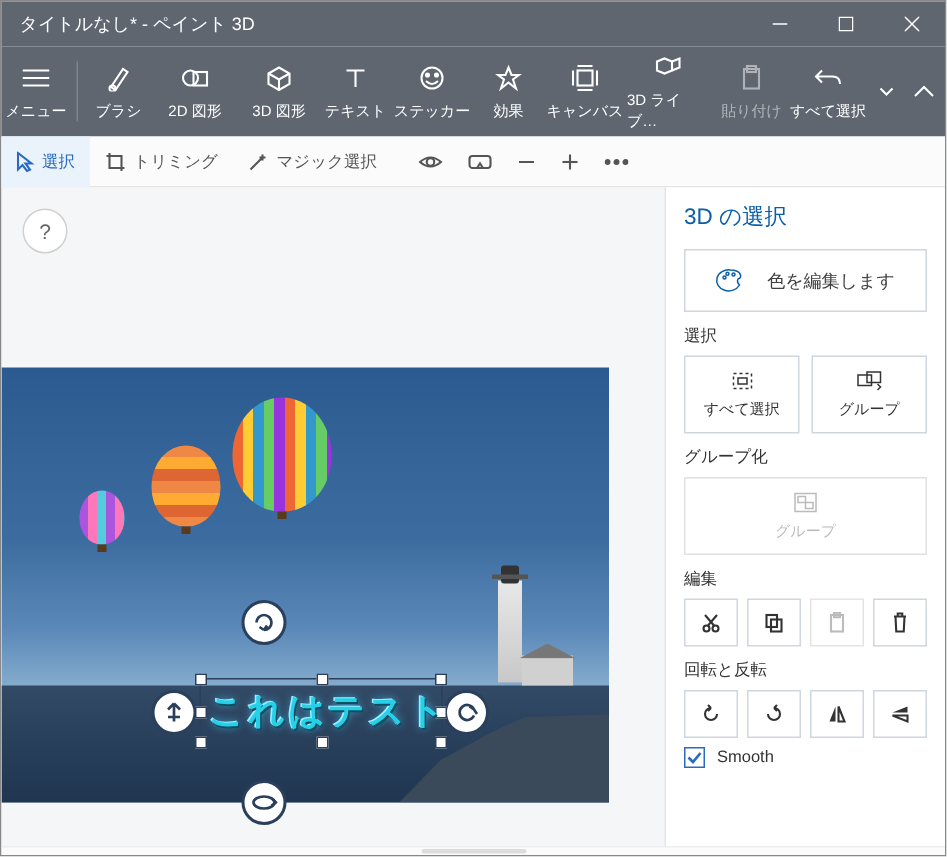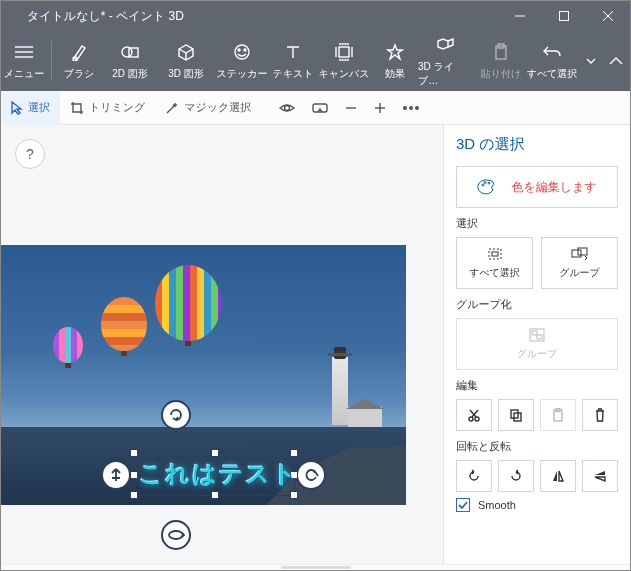--- a/index.html
+++ b/index.html
@@ -1,21 +1,21 @@
 <!DOCTYPE html>
 <html><head>
 <meta charset="utf-8">
 <style>
 * { margin: 0; padding: 0; box-sizing: border-box; font-family: "Segoe UI", "Yu Gothic UI", Meiryo, sans-serif; }
 body { width: 631px; height: 571px; overflow: hidden; background: #fff; }
 .window { width: 631px; height: 571px; display: flex; flex-direction: column; border: 1px solid #888; }
 
 
 .titlebar { height: 30px; background: #5f6670; color: #fff; display: flex; align-items: center; font-size: 12px; }
-.titlebar .title { padding-left: 26px; flex: 1; }
+.titlebar .title { padding-left: 12px; flex: 1; }
 .titlebar .winbtn { width: 44px; height: 30px; display: flex; align-items: center; justify-content: center; color: #fff; }
 .titlebar .winbtn svg { width: 10px; height: 10px; stroke: #fff; stroke-width: 1; fill: none; }
 
 
 .ribbon { height: 60px; background: #5f6670; display: flex; align-items: stretch; }
 .ribbon-item { width: 46px; display: flex; flex-direction: column; align-items: center; justify-content: center; color: #fff; font-size: 10px; gap: 4px; cursor: pointer; }
 .ribbon-item.wide { width: 56px; }
 .ribbon-item .ic { height: 22px; display: flex; align-items: center; justify-content: center; }
 .ribbon-item svg { stroke: #fff; fill: none; stroke-width: 1.4; }
 .ribbon-spacer { flex: 1; }
@@ -30,21 +30,21 @@
 .sectoolbar .tool-icons { display: flex; align-items: center; gap: 17px; margin-left: 18px; color: #555; }
 .sectoolbar .tool-icons .ti { display: flex; cursor: pointer; }
 .sectoolbar .tool-icons svg { stroke: currentColor; fill: none; stroke-width: 1.4; }
 
 
 .body { flex: 1; display: flex; min-height: 0; }
 .canvas-area { flex: 1; position: relative; background: #f5f6f7; border-right: 1px solid #e5e5e5; overflow: hidden; }
 .help-btn { position: absolute; top: 14px; left: 14px; width: 30px; height: 30px; border-radius: 50%; border: 1px solid #d0d0d0; background: #fff; display: flex; align-items: center; justify-content: center; font-size: 14px; color: #666; }
 
 
-.scene { position: absolute; top: 120px; left: 0; width: 405px; height: 260px; padding-left: 11px; }
+.scene { position: absolute; top: 120px; left: 0; width: 405px; height: 290px; padding-left: 11px; }
 .sky { position: absolute; inset: 0; background: linear-gradient(#2a5a8f 0%, #3d6da0 40%, #5a88b8 60%, #7aa3c8 70%, #9bbdd8 80%); }
 .sea { position: absolute; bottom: 0; left: 0; right: 0; height: 78px; background: linear-gradient(#324a66, #1f3550); }
 .rocks { position: absolute; bottom: 0; right: 0; width: 140px; height: 95px; background: #3a4a5a; clip-path: polygon(0% 100%, 20% 70%, 45% 50%, 60% 40%, 100% 38%, 100% 100%); }
 .lighthouse { position: absolute; right: 58px; bottom: 80px; width: 16px; height: 68px; background: linear-gradient(#e8e8e8,#c8c8c8); }
 .lighthouse:before { content:''; position:absolute; top:-10px; left:2px; width:12px; height:12px; background:#333; border-radius:2px; }
 .lighthouse:after { content:''; position:absolute; top:-4px; left:-4px; right:-4px; height:3px; background:#555; }
 .house { position: absolute; right: 24px; bottom: 78px; width: 34px; height: 20px; background: #d0d0d0; }
 .house:before { content:''; position:absolute; top:-8px; left:-2px; right:-2px; height:10px; background:#777; clip-path: polygon(0 100%,50% 0,100% 100%); }
 .balloon { position: absolute; }
 .balloon .env { border-radius: 50% 50% 48% 48%; }
@@ -59,21 +59,21 @@
 
 .sel-handle { position:absolute; width:30px; height:30px; border:2px solid #2a3f5c; border-radius:50%; background:#fff; display:flex; align-items:center; justify-content:center; }
 .sel-handle svg { stroke:#2a3f5c; fill:none; stroke-width:1.8; }
 .sel-box { position:absolute; border:1px solid #2a3f5c; }
 .sel-sq { position:absolute; width:8px; height:8px; background:#fff; border:1px solid #2a3f5c; }
 .text3d { position:absolute; font-size:24px; font-weight:800; color:#25d0e8; text-shadow:1px 1px 0 #0a5060, -1px -1px 0 #9fefff, 0 0 6px #4be; letter-spacing:2px; white-space:nowrap; }
 
 
 .sidepanel { width: 186px; background: #fff; padding: 10px 12px 0 12px; font-size: 12px; color: #333; overflow: hidden; }
 .sidepanel h3 { font-size: 15px; font-weight: 400; color: #0a5ea8; margin-bottom: 12px; }
-.sp-btn-wide { border: 1px solid #cfd6de; height: 42px; display: flex; align-items: center; justify-content: center; gap: 14px; color: #ef4444; cursor: pointer; margin-bottom: 0; }
+.sp-btn-wide { border: 1px solid #cfd6de; height: 42px; display: flex; align-items: center; justify-content: center; gap: 14px; color: #404040; cursor: pointer; margin-bottom: 0; }
 .sp-btn-wide svg { stroke: #0a5ea8; fill: none; }
 .sp-label { font-size: 11px; color: #333; margin: 8px 0 6px 0; }
 .sp-row { display: flex; gap: 8px; justify-content: flex-end; }
 .sp-box { flex: 1; border: 1px solid #cfd6de; height: 52px; display: flex; flex-direction: column; align-items: center; justify-content: center; gap: 5px; cursor: pointer; }
 .sp-box.disabled { color: #bbb; border-color: #e0e0e0; cursor: default; }
 .sp-box svg { stroke: currentColor; fill: none; }
 .sp-box .t { font-size: 10px; }
 .sp-icons { display: flex; gap: 6px; }
 .sp-icons .ib { flex: 1; border: 1px solid #cfd6de; height: 32px; display: flex; align-items: center; justify-content: center; cursor: pointer; }
 .sp-icons .ib.disabled { color: #bbb; border-color: #e4e4e4; cursor: default; }
@@ -142,58 +142,58 @@
     </div>
     <div class="ribbon-item wide">
       <span class="ic">
           <svg width="18" height="18" viewBox="0 0 18 18">
             <path d="M2 6 L9 2 L16 6 L16 13 L9 17 L2 13 Z"></path>
             <path d="M2 6 L9 10 L16 6 M9 10 L9 17"></path>
           </svg>
         </span>
       <span>3D 図形</span>
     </div>
+    <div class="ribbon-item">
+      <span class="ic">
+          <svg width="16" height="16" viewBox="0 0 16 16">
+            <path d="M2 3 L14 3 M8 3 L8 14"></path>
+          </svg>
+        </span>
+      <span>テキスト</span>
+    </div>
     <div class="ribbon-item wide">
       <span class="ic">
           <svg width="18" height="18" viewBox="0 0 18 18">
             <circle cx="9" cy="9" r="7"></circle>
             <circle cx="6" cy="7" r="1" fill="#fff"></circle>
             <circle cx="12" cy="7" r="1" fill="#fff"></circle>
             <path d="M5 11 Q9 15 13 11"></path>
           </svg>
         </span>
       <span>ステッカー</span>
     </div>
     <div class="ribbon-item">
       <span class="ic">
-          <svg width="16" height="16" viewBox="0 0 16 16">
-            <path d="M2 3 L14 3 M8 3 L8 14"></path>
-          </svg>
-        </span>
-      <span>テキスト</span>
+          <svg width="18" height="18" viewBox="0 0 18 18">
+            <path d="M9 2 L11 7 L16 7 L12 10 L14 16 L9 12 L4 16 L6 10 L2 7 L7 7 Z"></path>
+          </svg>
+        </span>
+      <span>効果</span>
     </div>
     <div class="ribbon-item wide">
       <span class="ic">
           <svg width="18" height="18" viewBox="0 0 18 18">
             <rect x="4" y="4" width="10" height="10"></rect>
             <line x1="1" y1="4" x2="1" y2="14"></line>
             <line x1="17" y1="4" x2="17" y2="14"></line>
             <line x1="4" y1="1" x2="14" y2="1"></line>
             <line x1="4" y1="17" x2="14" y2="17"></line>
           </svg>
         </span>
       <span>キャンバス</span>
-    </div>
-    <div class="ribbon-item">
-      <span class="ic">
-          <svg width="18" height="18" viewBox="0 0 18 18">
-            <path d="M9 2 L11 7 L16 7 L12 10 L14 16 L9 12 L4 16 L6 10 L2 7 L7 7 Z"></path>
-          </svg>
-        </span>
-      <span>効果</span>
     </div>
     <div class="ribbon-item wide">
       <span class="ic">
           <svg width="20" height="18" viewBox="0 0 20 18">
             <path d="M2 5 L7 3 L12 5 L12 11 L7 13 L2 11 Z"></path>
             <path d="M12 5 L17 3 L17 9 L12 11"></path>
           </svg>
         </span>
       <span>3D ライブ…</span>
     </div>

